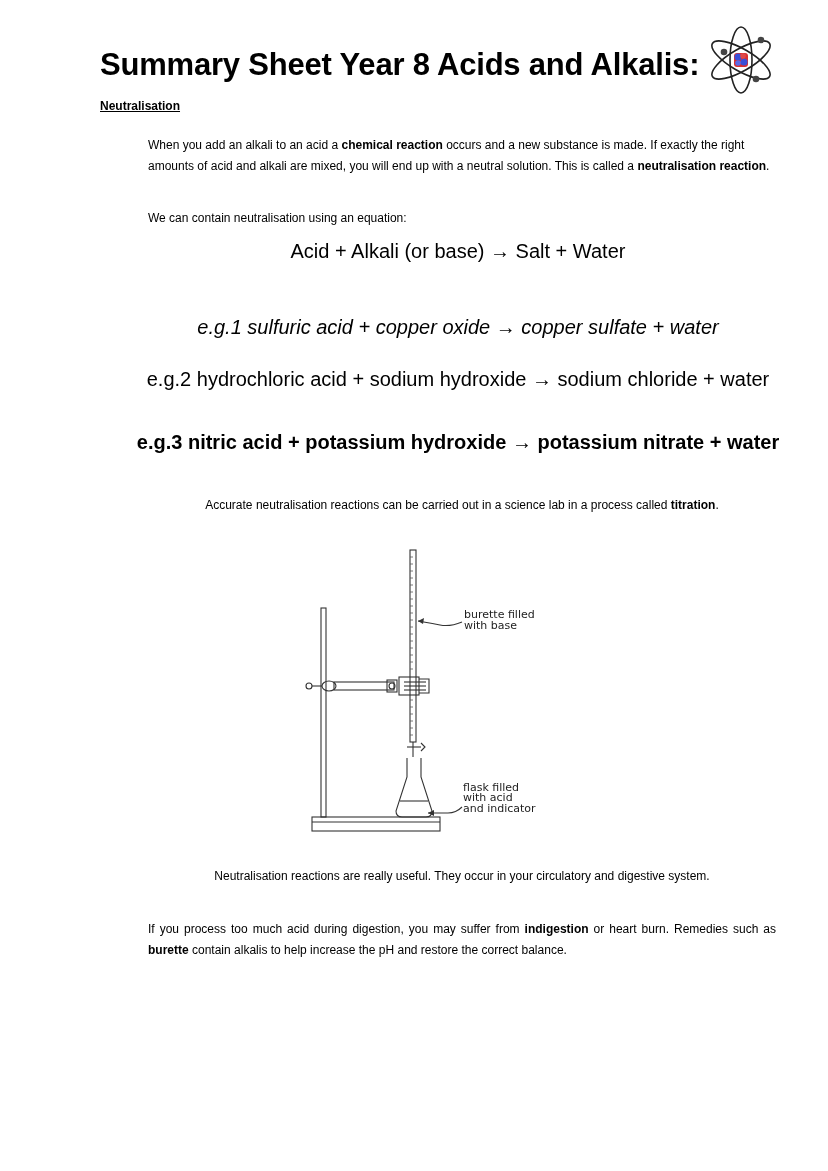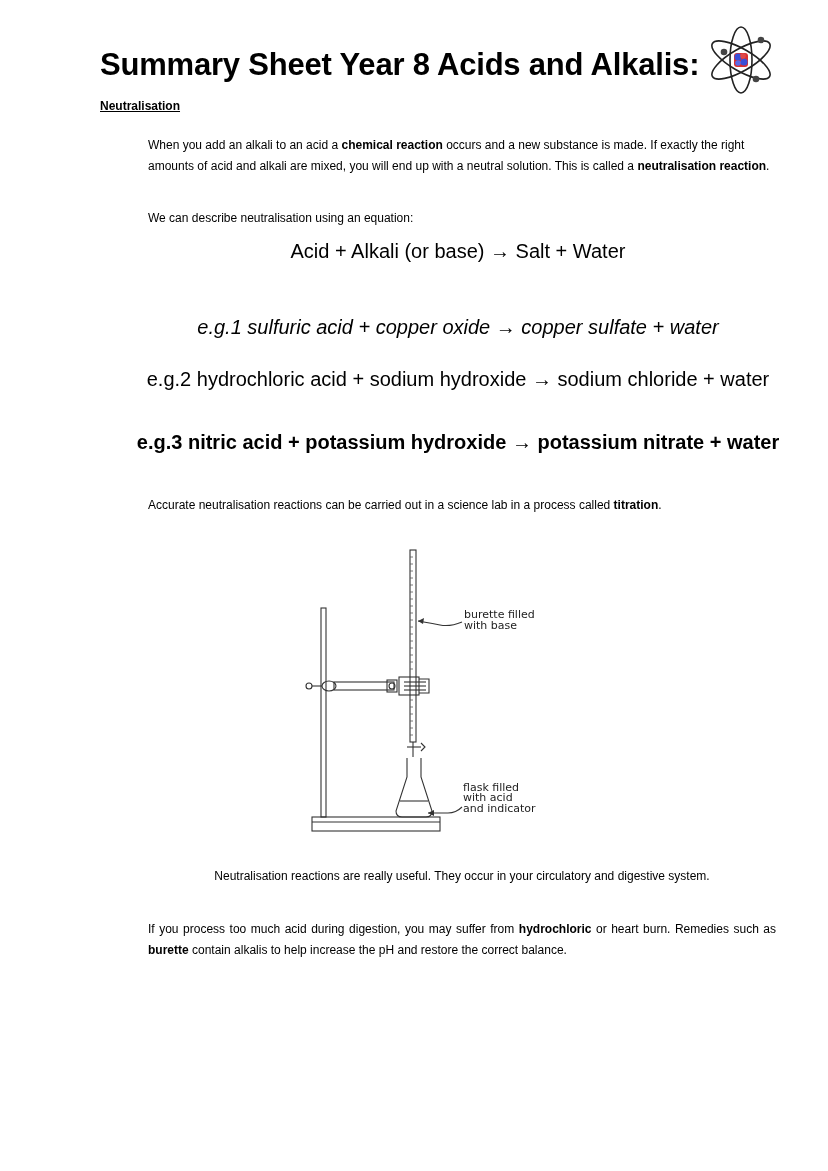--- a/index.html
+++ b/index.html
@@ -13,21 +13,21 @@
              text-decoration: underline; }
   .para { position: absolute; left: 100px; width: 628px; font-size: 12px; line-height: 20.5px;
           text-align: justify; margin-left: 48px; }
   .p1 { top: 135px; text-align: left; }
   .p2 { top: 208px; }
   .eq { position: absolute; left: 0; width: 828px; text-align: center; font-size: 20px; margin-left: 44px; }
   .eq0 { top: 240px; }
   .eq1 { top: 316px; font-style: italic; }
   .eq2 { top: 368px; text-align: center; }
   .eq3 { top: 431px; font-weight: bold; }
-  .p3 { top: 495px; text-align: left; }
+  .p3 { top: 495px; text-align: center; }
   .p4 { top: 866px; text-align: center; }
   .p5 { top: 919px; }
   b { font-weight: bold; }
   .diagram { position: absolute; left: 300px; top: 545px; width: 260px; height: 295px; }
   .diagram text { font-family: "DejaVu Sans", sans-serif; font-size: 11px; fill: #222; }
 </style>
 </head>
 <body>
 
 <div class="page">
@@ -49,21 +49,21 @@
     <circle cx="19" cy="28" r="3.3" fill="#444"></circle>
     <circle cx="51" cy="55" r="3.3" fill="#444"></circle>
   </svg>
 
   <div class="heading">Neutralisation</div>
 
   <div class="para p1">
     <span>When you add an alkali to an acid a </span><b>chemical reaction</b><span> occurs and a new substance is made. If exactly the right amounts of acid and alkali are mixed, you will end up with a neutral solution. This is called a </span><b>neutralisation reaction</b><span>.</span>
   </div>
 
-  <div class="para p2">We can describe neutralisation using an equation:</div>
+  <div class="para p2">We can contain neutralisation using an equation:</div>
 
   <div class="eq eq0">Acid + Alkali (or base) → Salt + Water</div>
   <div class="eq eq1">e.g.1 sulfuric acid + copper oxide → copper sulfate + water</div>
   <div class="eq eq2">e.g.2 hydrochloric acid + sodium hydroxide → sodium chloride + water</div>
   <div class="eq eq3">e.g.3 nitric acid + potassium hydroxide → potassium nitrate + water</div>
 
   <div class="para p3">
     <span>Accurate neutralisation reactions can be carried out in a science lab in a process called </span><b>titration</b><span>.</span>
   </div>
 
@@ -130,16 +130,16 @@
     <text x="164" y="73">burette filled</text>
     <text x="164" y="84">with base</text>
     <text x="163" y="246">flask filled</text>
     <text x="163" y="256">with acid</text>
     <text x="163" y="267">and indicator</text>
   </svg>
 
   <div class="para p4">Neutralisation reactions are really useful. They occur in your circulatory and digestive system.</div>
 
   <div class="para p5">
-    <span>If you process too much acid during digestion, you may suffer from </span><b>hydrochloric</b><span> or heart burn. Remedies such as </span><b>burette</b><span> contain alkalis to help increase the pH and restore the correct balance.</span>
+    <span>If you process too much acid during digestion, you may suffer from </span><b>indigestion</b><span> or heart burn. Remedies such as </span><b>burette</b><span> contain alkalis to help increase the pH and restore the correct balance.</span>
   </div>
 
 </div>
 
 </body></html>

